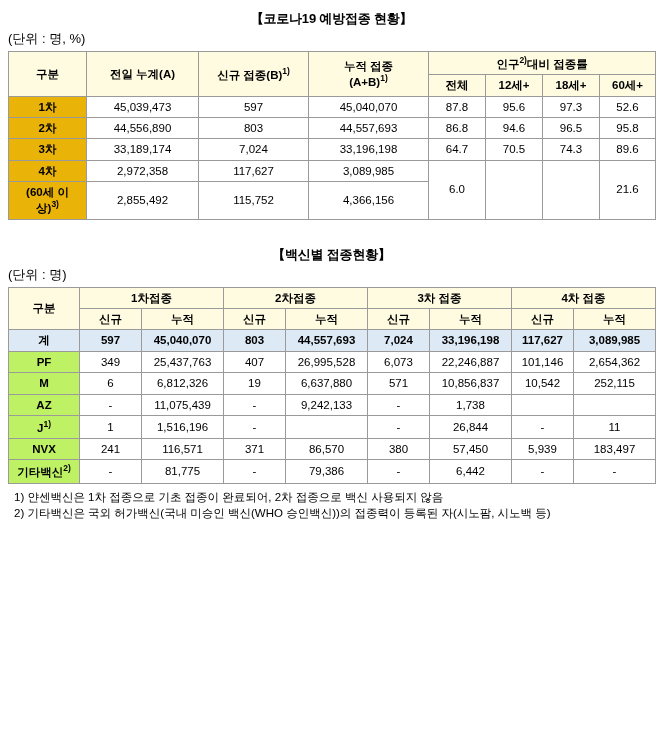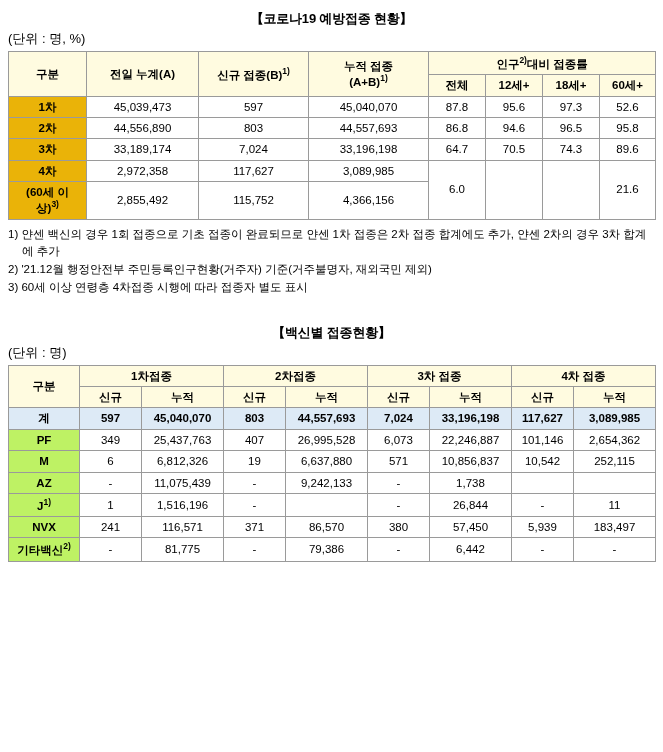--- a/index.html
+++ b/index.html
@@ -187,25 +187,20 @@
           <span>(60세 이</span><br>
           <span>상)</span><span class="sup">3)</span>
         </td>
         <td class="num">2,855,492</td>
         <td class="num">115,752</td>
         <td class="num">4,366,156</td>
       </tr>
     </tbody>
   </table>
 
-  <div class="notes">
-    <div>1) 얀센 백신의 경우 1회 접종으로 기초 접종이 완료되므로 얀센 1차 접종은 2차 접종 합계에도 추가, 얀센 2차의 경우 3차 합계에 추가</div>
-    <div>2) '21.12월 행정안전부 주민등록인구현황(거주자) 기준(거주불명자, 재외국민 제외)</div>
-    <div>3) 60세 이상 연령층 4차접종 시행에 따라 접종자 별도 표시</div>
-  </div>
 
   <div class="gap"></div>
 
   <div class="title">【백신별 접종현황】</div>
   <div class="unit">(단위 : 명)</div>
 
   <table class="t2">
     <colgroup>
       <col style="width:71px">
       <col style="width:62px">
@@ -319,14 +314,18 @@
         <td>-</td>
         <td>79,386</td>
         <td>-</td>
         <td>6,442</td>
         <td>-</td>
         <td>-</td>
       </tr>
     </tbody>
   </table>
 
+  <div class="notes2">
+    <div>1) 얀센백신은 1차 접종으로 기초 접종이 완료되어, 2차 접종으로 백신 사용되지 않음</div>
+    <div>2) 기타백신은 국외 허가백신(국내 미승인 백신(WHO 승인백신))의 접종력이 등록된 자(시노팜, 시노백 등)</div>
+  </div>
 
 </div>
 
 </body></html>

